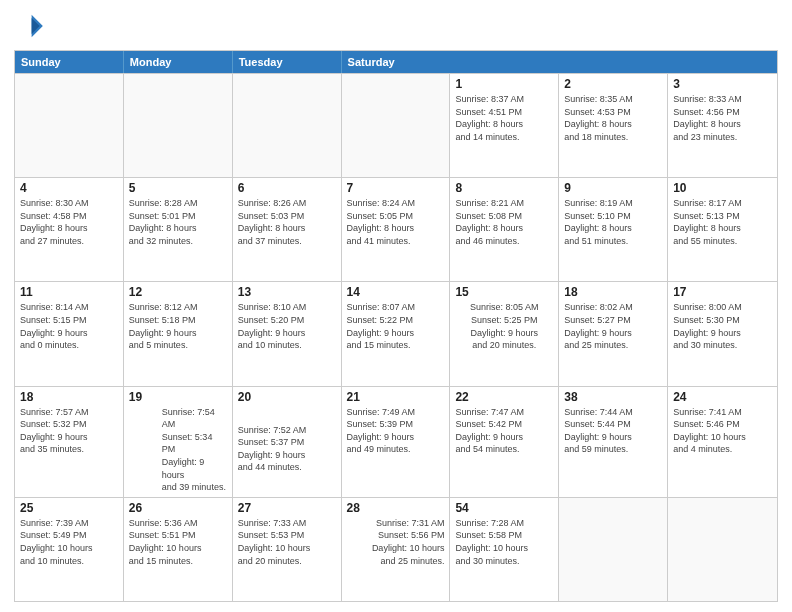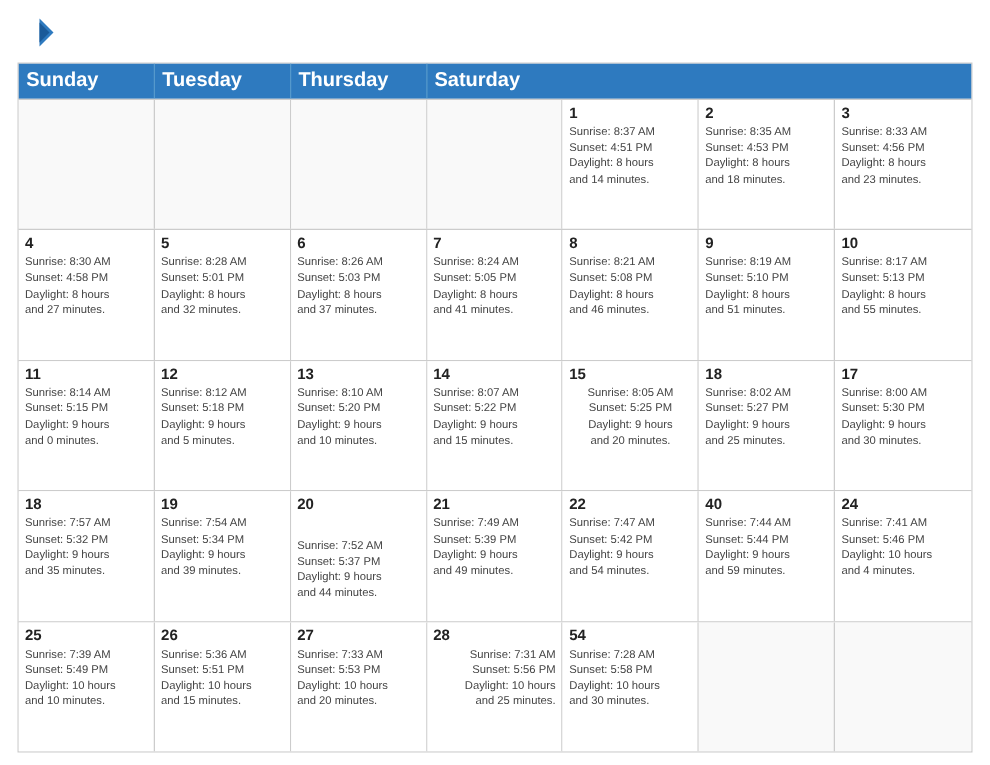--- a/index.html
+++ b/index.html
@@ -60,21 +60,21 @@
       border: 1px solid #ccc;
     }
     .cal-header-row {
       display: grid;
       grid-template-columns: repeat(7, 1fr);
       background: #2e7abf;
     }
     .cal-header-cell {
       color: #fff;
       font-weight: bold;
-      font-size: 16px;
+      font-size: 11px;
       padding: 5px 6px;
       text-align: left;
       border-right: 1px solid #5599cc;
     }
     .cal-header-cell:last-child { border-right: none; }
     .cal-body {
       flex: 1;
       display: flex;
       flex-direction: column;
     }
@@ -123,22 +123,22 @@
     </div>
     <div class="title-block">
       <div class="month-title"></div>
       <div class="subtitle"></div>
     </div>
   </div>
 
   <div class="calendar">
     <div class="cal-header-row">
     <div class="cal-header-cell">Sunday</div>
+        <div class="cal-header-cell">Monday</div>
         <div class="cal-header-cell">Tuesday</div>
-        <div class="cal-header-cell">Thursday</div>
         <div class="cal-header-cell">Saturday</div>
       </div>
     <div class="cal-body">
     <div class="cal-row">
           <div class="cal-cell empty"></div>
           <div class="cal-cell empty"></div>
           <div class="cal-cell empty"></div>
           <div class="cal-cell empty"></div>
           <div class="cal-cell">
             <div class="day-num">1</div>
@@ -267,21 +267,21 @@
         <div class="cal-row">
           <div class="cal-cell">
             <div class="day-num">18</div>
             <div class="info" style="white-space: pre-line;">Sunrise: 7:57 AM
 Sunset: 5:32 PM
 Daylight: 9 hours
 and 35 minutes.</div>
           </div>
           <div class="cal-cell">
             <div class="day-num">19</div>
-            <div class="info" style="white-space: pre-line;">Sunrise: 7:54 AM
+            <div class="info" style="white-space: pre-line; margin-left: 33px;">Sunrise: 7:54 AM
 Sunset: 5:34 PM
 Daylight: 9 hours
 and 39 minutes.</div>
           </div>
           <div class="cal-cell">
             <div class="day-num">20</div>
             <div class="info" style="white-space: pre-line; margin-top: 20px;">Sunrise: 7:52 AM
 Sunset: 5:37 PM
 Daylight: 9 hours
 and 44 minutes.</div>
@@ -294,21 +294,21 @@
 and 49 minutes.</div>
           </div>
           <div class="cal-cell">
             <div class="day-num">22</div>
             <div class="info" style="white-space: pre-line;">Sunrise: 7:47 AM
 Sunset: 5:42 PM
 Daylight: 9 hours
 and 54 minutes.</div>
           </div>
           <div class="cal-cell">
-            <div class="day-num">40</div>
+            <div class="day-num">38</div>
             <div class="info" style="white-space: pre-line;">Sunrise: 7:44 AM
 Sunset: 5:44 PM
 Daylight: 9 hours
 and 59 minutes.</div>
           </div>
           <div class="cal-cell">
             <div class="day-num">24</div>
             <div class="info" style="white-space: pre-line;">Sunrise: 7:41 AM
 Sunset: 5:46 PM
 Daylight: 10 hours

